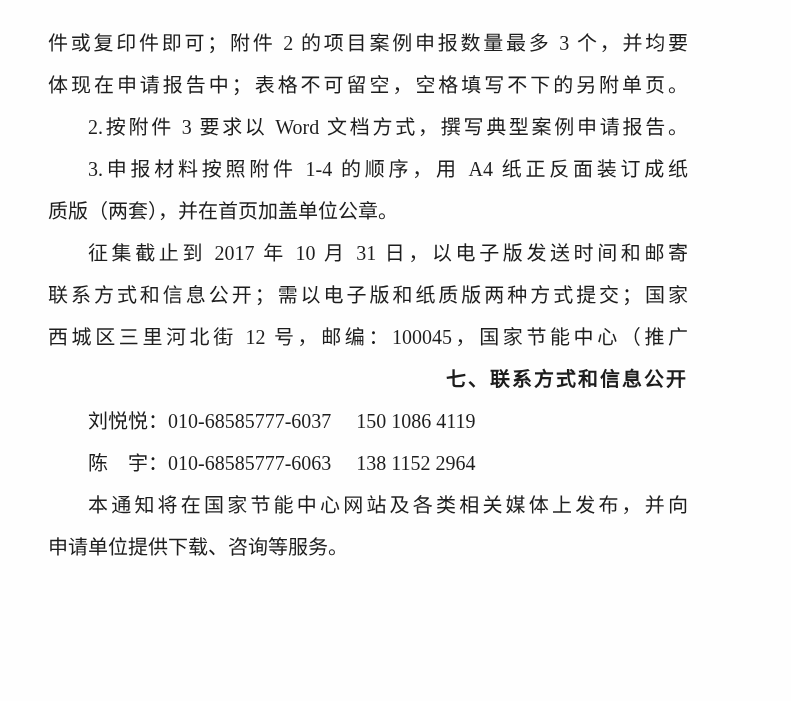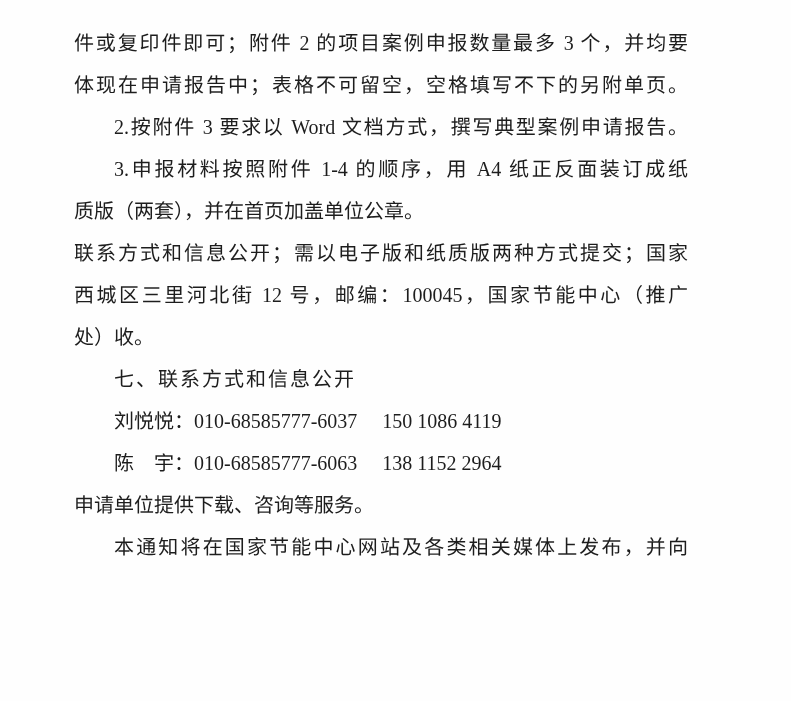--- a/index.html
+++ b/index.html
@@ -6,21 +6,21 @@
     margin: 0;
     padding: 0;
     background: #ffffff;
   }
   .page {
     position: relative;
     box-sizing: border-box;
     width: 791px;
     height: 701px;
     background: #fefefe;
-    padding: 22px 103px 0 74px;
+    padding: 22px 103px 0 48px;
     font-family: "Liberation Serif", "DejaVu Serif", serif;
     font-size: 20px;
     color: #1d1d1d;
     overflow: hidden;
   }
   .line {
     height: 42px;
     line-height: 42px;
     white-space: nowrap;
   }
@@ -34,35 +34,36 @@
     text-justify: inter-character;
   }
   
   .kaiti {
     font-style: italic;
     letter-spacing: 1px;
   }
   
   .hei {
     font-family: "Liberation Sans", "DejaVu Sans", sans-serif;
-    font-weight: normal;
+    font-weight: bold;
     font-style: normal;
     letter-spacing: 2px;
+    text-align: right;
   }
 </style>
 </head>
 <body>
 
 <div class="page">
   <div class="line just">件或复印件即可；附件 2 的项目案例申报数量最多 3 个，并均要</div>
   <div class="line just">体现在申请报告中；表格不可留空，空格填写不下的另附单页。</div>
   <div class="line just indent">2.按附件 3 要求以 Word 文档方式，撰写典型案例申请报告。</div>
   <div class="line just indent">3.申报材料按照附件 1-4 的顺序，用 A4 纸正反面装订成纸</div>
   <div class="line">质版（两套），并在首页加盖单位公章。</div>
+  <div class="line just indent">征集截止到 2017 年 10 月 31 日，以电子版发送时间和邮寄</div>
   <div class="line just">联系方式和信息公开；需以电子版和纸质版两种方式提交；国家</div>
   <div class="line just">西城区三里河北街 12 号，邮编：100045，国家节能中心（推广</div>
-  <div class="line">处）收。</div>
   <div class="line indent hei">七、联系方式和信息公开</div>
   <div class="line indent">刘悦悦：010-68585777-6037　 150 1086 4119</div>
   <div class="line indent">陈　宇：010-68585777-6063　 138 1152 2964</div>
+  <div class="line just indent">本通知将在国家节能中心网站及各类相关媒体上发布，并向</div>
   <div class="line">申请单位提供下载、咨询等服务。</div>
-  <div class="line just indent">本通知将在国家节能中心网站及各类相关媒体上发布，并向</div>
 </div>
 
 </body></html>

